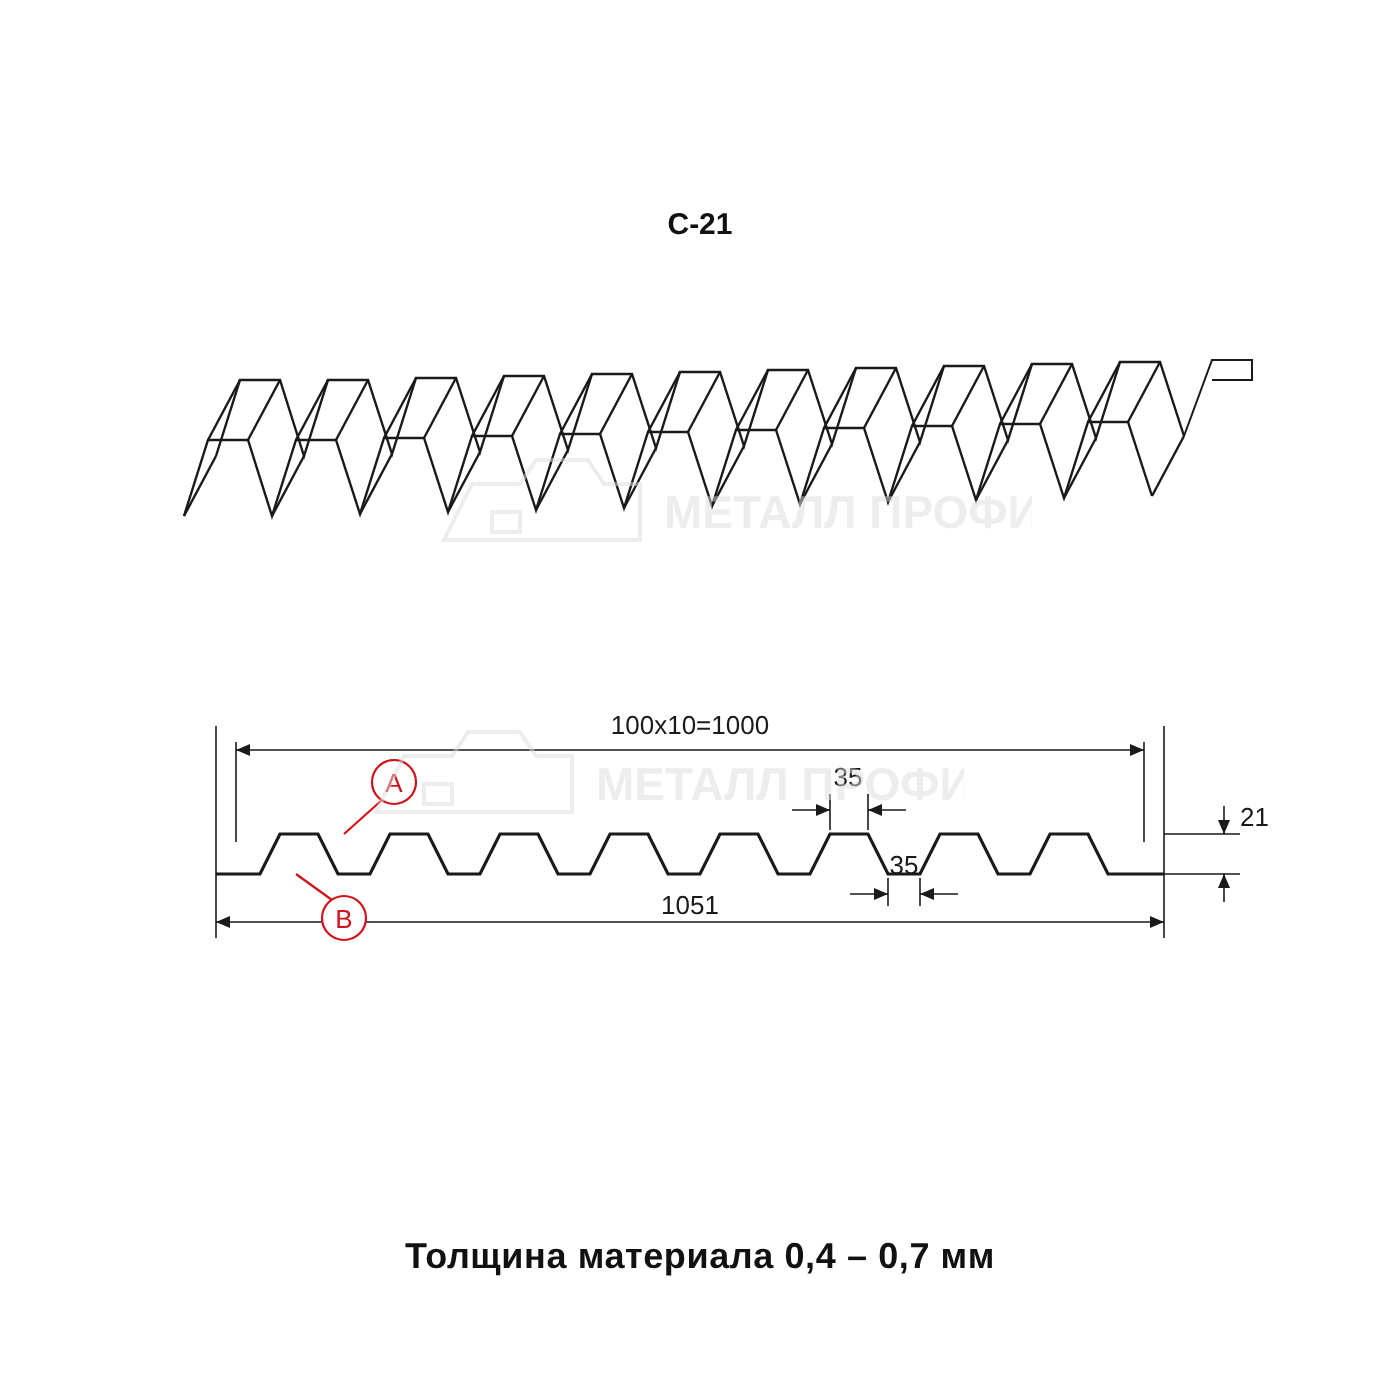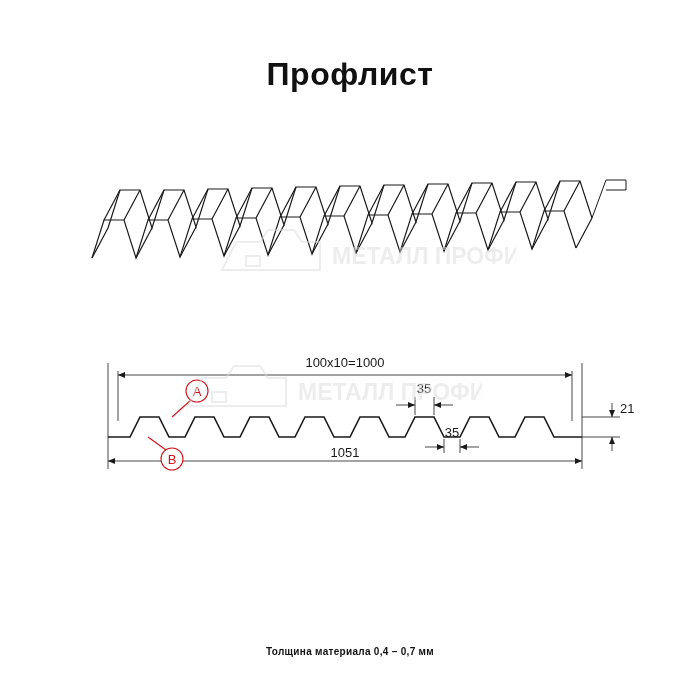--- a/index.html
+++ b/index.html
@@ -35,25 +35,25 @@
     top: 104px;
     left: 0;
     right: 0;
     text-align: center;
     font-size: 15px;
     font-weight: bold;
     color: #111111;
   }
   .footer-note {
     position: absolute;
-    top: 646px;
+    top: 618px;
     left: 0;
     right: 0;
     text-align: center;
-    font-size: 10px;
+    font-size: 18px;
     font-weight: bold;
     letter-spacing: 0.3px;
     color: #111111;
   }
   .iso-wrap {
     position: absolute;
     left: 78px;
     top: 150px;
     width: 560px;
     height: 140px;
@@ -75,21 +75,21 @@
   svg { display: block; }
   .lbl {
     font-family: "Liberation Sans", sans-serif;
   }
 </style>
 </head>
 <body>
 
 <div class="page">
 
-  <div class="title">Профлист</div>
+  <div class="subtitle">С-21</div>
 
   <div class="iso-wrap">
     <svg width="560" height="140" viewBox="0 0 560 140" fill="none" stroke="#1a1a1a" stroke-width="1.2">
       <g>
 
         <path d="M30 78
                  L42 40 L62 40 L74 78
                  L86 40 L106 40 L118 77
                  L130 39 L150 39 L162 76
                  L174 38 L194 38 L206 75

